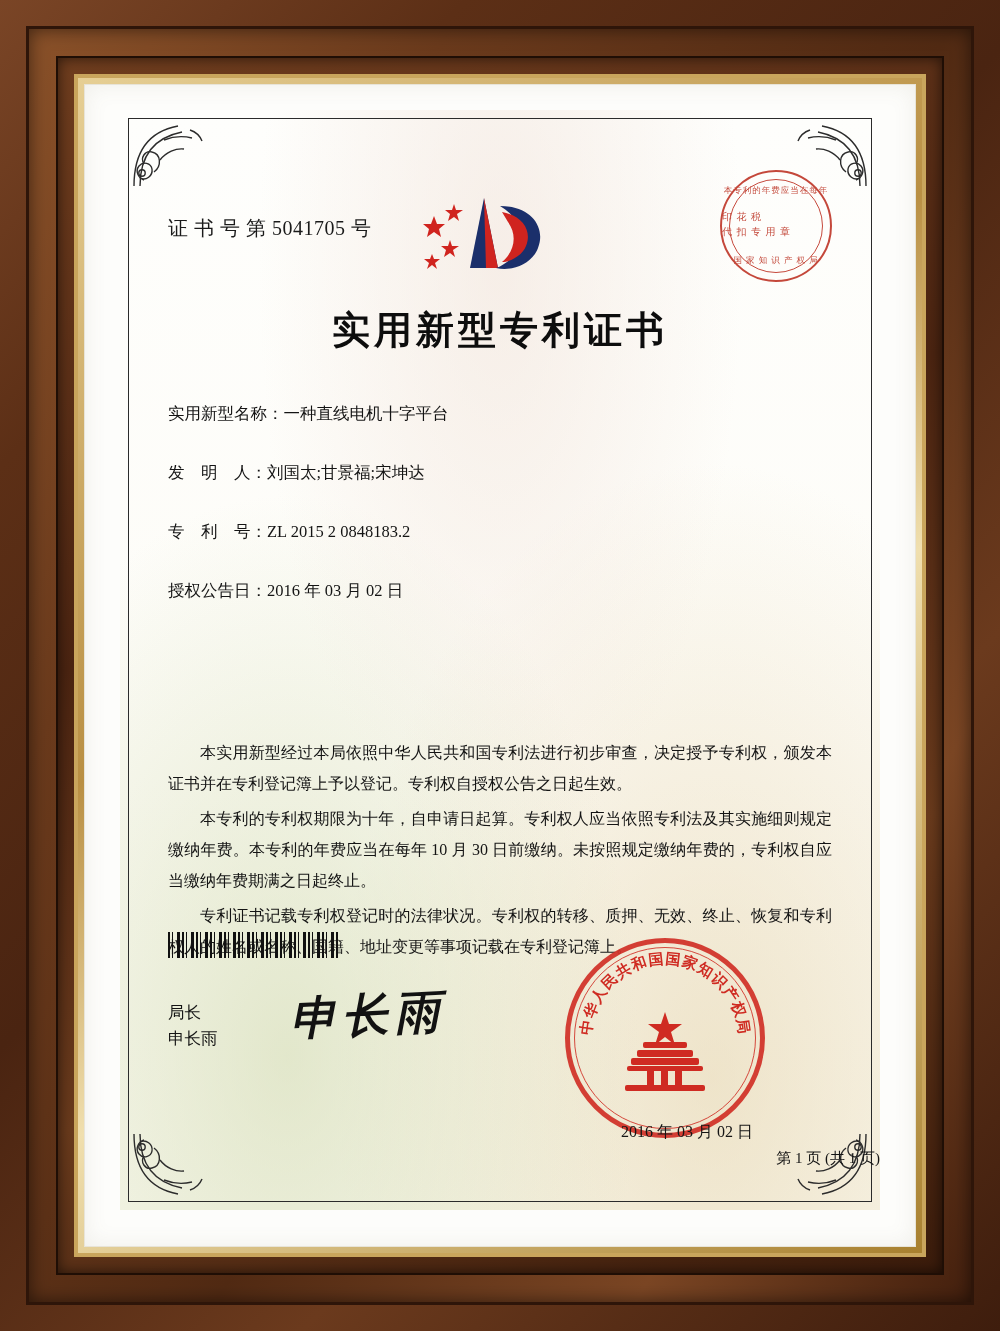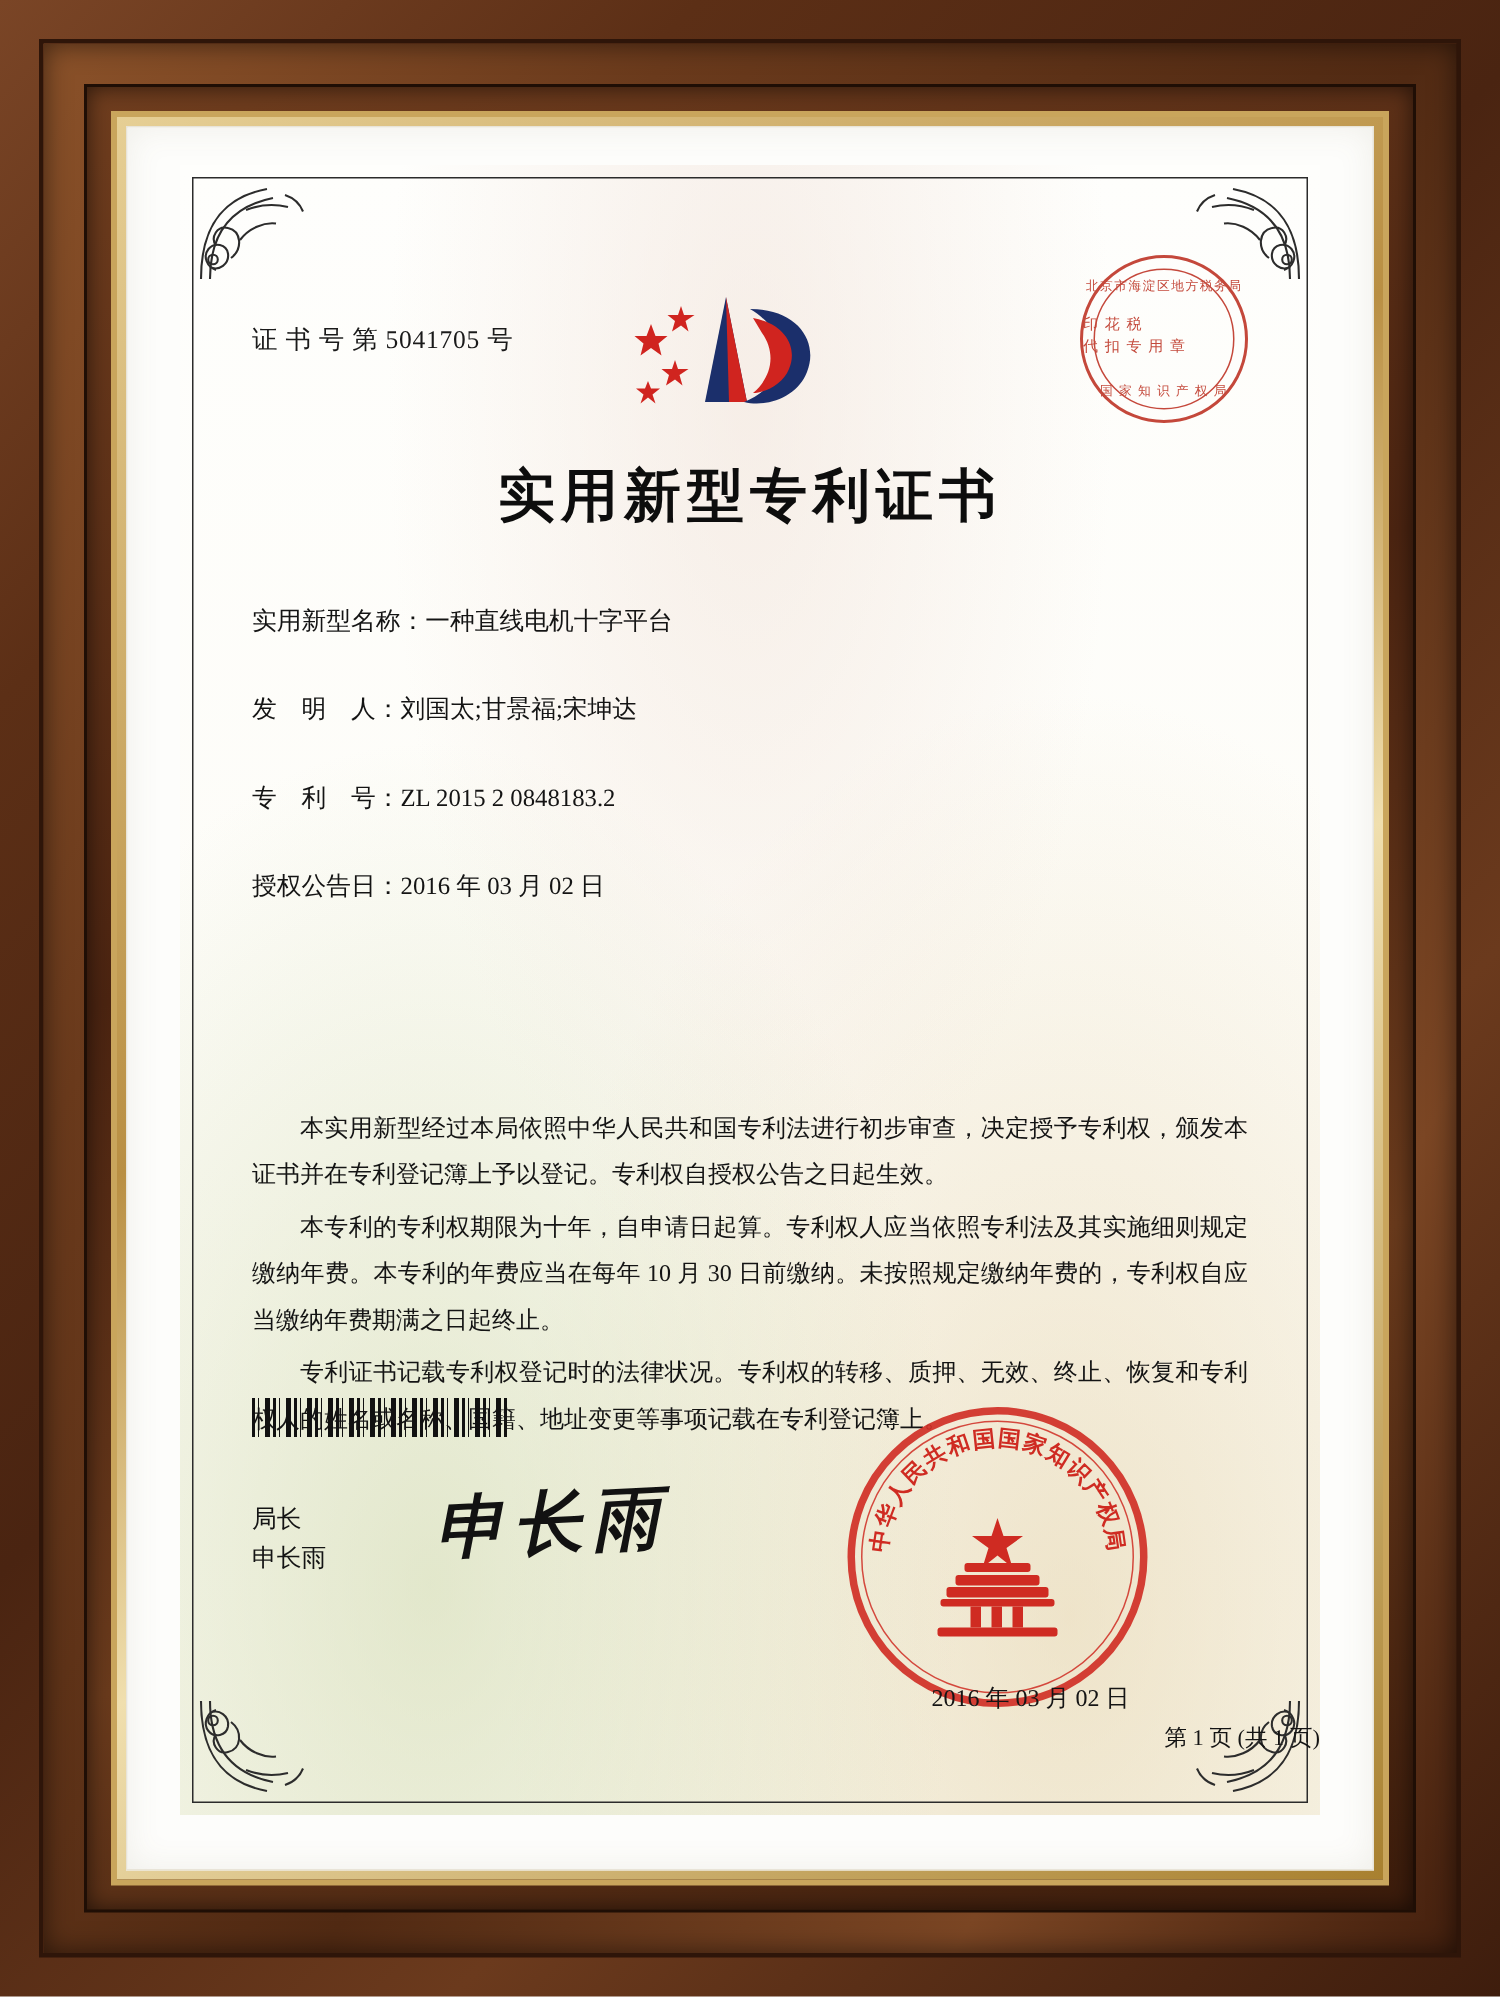--- a/index.html
+++ b/index.html
@@ -89,21 +89,21 @@
   .corner svg { display: block; width: 100%; height: 100%; }
   .corner.tl { left: 10px;  top: 10px; }
   .corner.tr { right: 10px; top: 10px;  transform: scaleX(-1); }
   .corner.bl { left: 10px;  bottom: 10px; transform: scaleY(-1); }
   .corner.br { right: 10px; bottom: 10px; transform: scale(-1,-1); }
 
   
   .cert-no {
     position: absolute;
     left: 48px; top: 105px;
-    font-size: 17px;
+    font-size: 20px;
     color: #1a1a1a;
     letter-spacing: 0.5px;
     white-space: nowrap;
   }
   .logo {
     position: absolute;
     left: 290px; top: 82px;
     width: 150px; height: 92px;
   }
   .logo svg { display:block; width:100%; height:100%; }
@@ -325,21 +325,21 @@
         <path d="M92 20 C114 24 122 40 116 54 C112 64 100 70 92 70 C104 60 108 44 98 30 Z" fill="#d0241f"></path>
         <polygon points="24,24 27,32 35,32 29,37 31,45 24,40 17,45 19,37 13,32 21,32" fill="#d0241f"></polygon>
         <polygon points="44,12 46,18 53,18 47,22 49,29 44,25 38,29 40,22 35,18 42,18" fill="#d0241f"></polygon>
         <polygon points="40,48 42,54 49,54 43,58 45,65 40,61 34,65 36,58 31,54 38,54" fill="#d0241f"></polygon>
         <polygon points="22,62 24,67 30,67 25,71 27,77 22,73 17,77 19,71 14,67 20,67" fill="#d0241f"></polygon>
       </svg>
     </div>
 
     <div class="tax-stamp">
       <div class="ring2"></div>
-      <div class="arc-top">北京市海淀区地方税务局</div>
+      <div class="arc-top">本专利的年费应当在每年</div>
       <div class="mid">
         <div>印 花 税</div>
         <div>代 扣 专 用 章</div>
       </div>
       <div class="arc-bot">国 家 知 识 产 权 局</div>
     </div>
 
     <div class="title">实用新型专利证书</div>
 
     <div class="fields">

